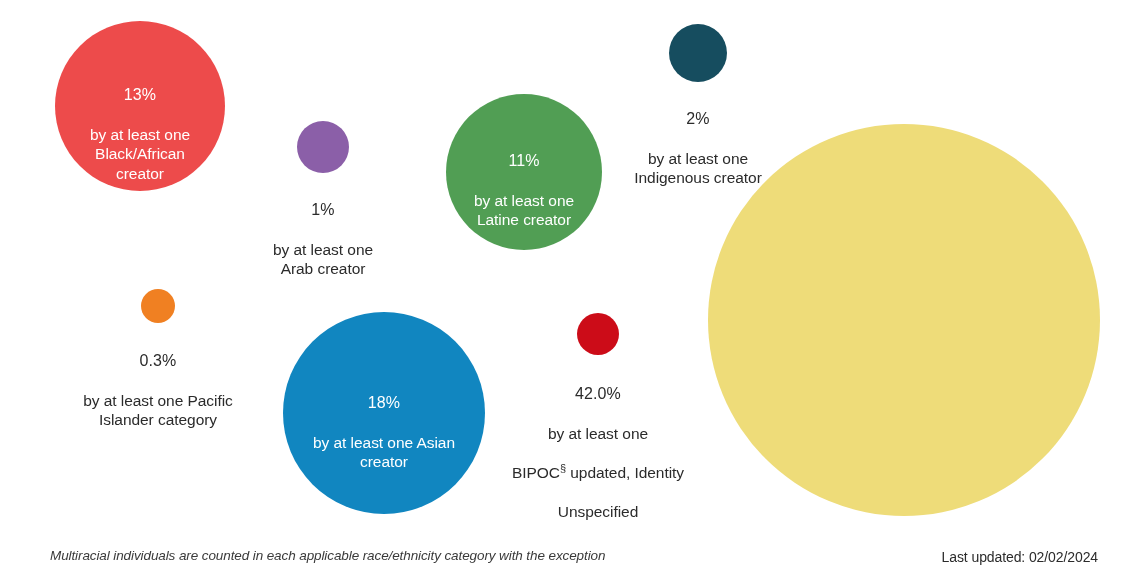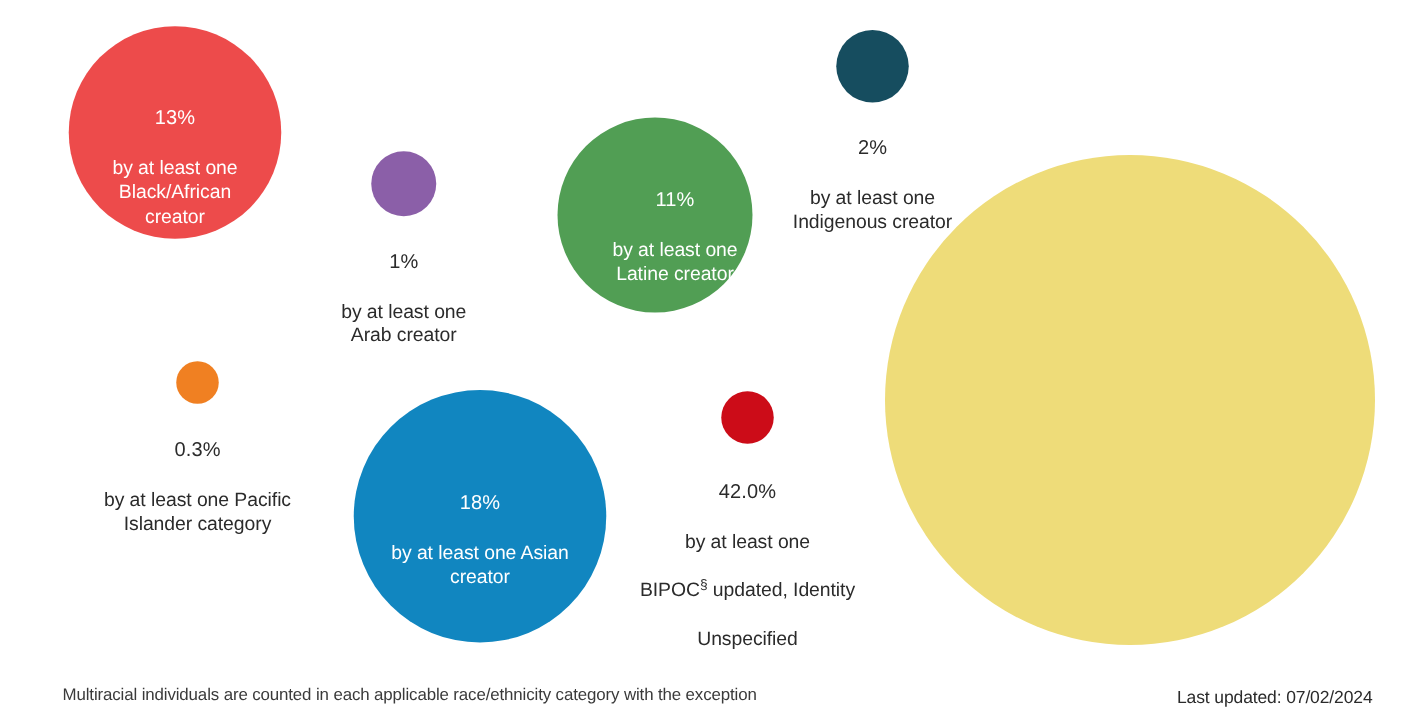--- a/index.html
+++ b/index.html
@@ -53,20 +53,21 @@
   .sup {
     font-size: 11px;
     vertical-align: super;
     line-height: 0;
   }
   #footnote {
     position: absolute;
     left: 50px;
     top: 548px;
     font-size: 13.5px;
+    font-style: italic;
     color: #3a3a3a;
     letter-spacing: -0.1px;
   }
   #last-updated {
     position: absolute;
     right: 42px;
     top: 549px;
     font-size: 14px;
     color: #2b2b2b;
     letter-spacing: -0.1px;
@@ -97,21 +98,21 @@
   </div>
 
   <div class="bubble" style="left:297px; top:121px; width:52px; height:52px; background:#8B5FA8;"></div>
   <div class="bubble-label label-outside" style="left:233px; top:180px; width:180px;">
     <span class="pct">1%</span>
     <span>by at least one
 Arab creator</span>
   </div>
 
   <div class="bubble" style="left:446px; top:94px; width:156px; height:156px; background:#519E54;"></div>
-  <div class="bubble-label label-inside" style="left:450px; top:131px; width:180px;">
+  <div class="bubble-label label-inside" style="left:434px; top:131px; width:180px;">
     <span class="pct">11%</span>
     <span>by at least one
 Latine creator</span>
   </div>
 
   <div class="bubble" style="left:669px; top:24px; width:58px; height:58px; background:#164D5F;"></div>
   <div class="bubble-label label-outside" style="left:608px; top:89px; width:180px;">
     <span class="pct">2%</span>
     <span>by at least one
 Indigenous creator</span>
@@ -137,15 +138,15 @@
 
   <div class="bubble" style="left:577px; top:313px; width:42px; height:42px; background:#CC0C18;"></div>
   <div class="bubble-label label-outside" style="left:498px; top:364px; width:200px;">
     <span class="pct">42.0%</span>
     <span>by at least one</span><br>
     <span>BIPOC</span><span class="sup">§</span><span> updated, Identity</span><br>
     <span>Unspecified</span>
   </div>
 
   <div id="footnote">Multiracial individuals are counted in each applicable race/ethnicity category with the exception</div>
-  <div id="last-updated">Last updated:  07/02/2024</div>
+  <div id="last-updated">Last updated:  02/02/2024</div>
 
 </div>
 
 </body></html>

